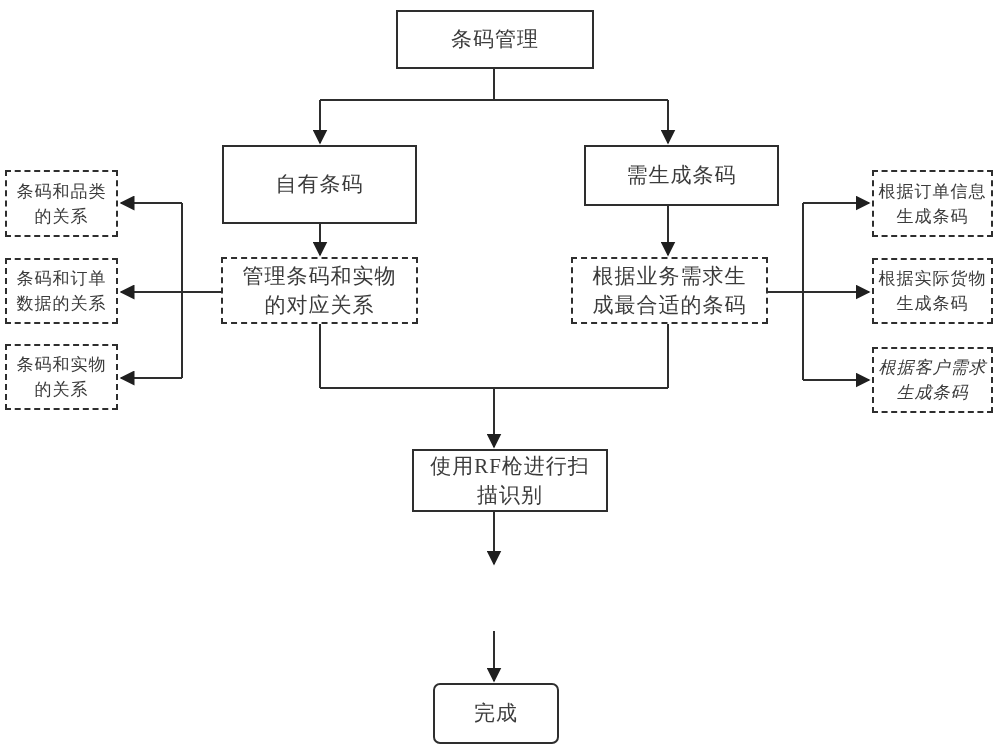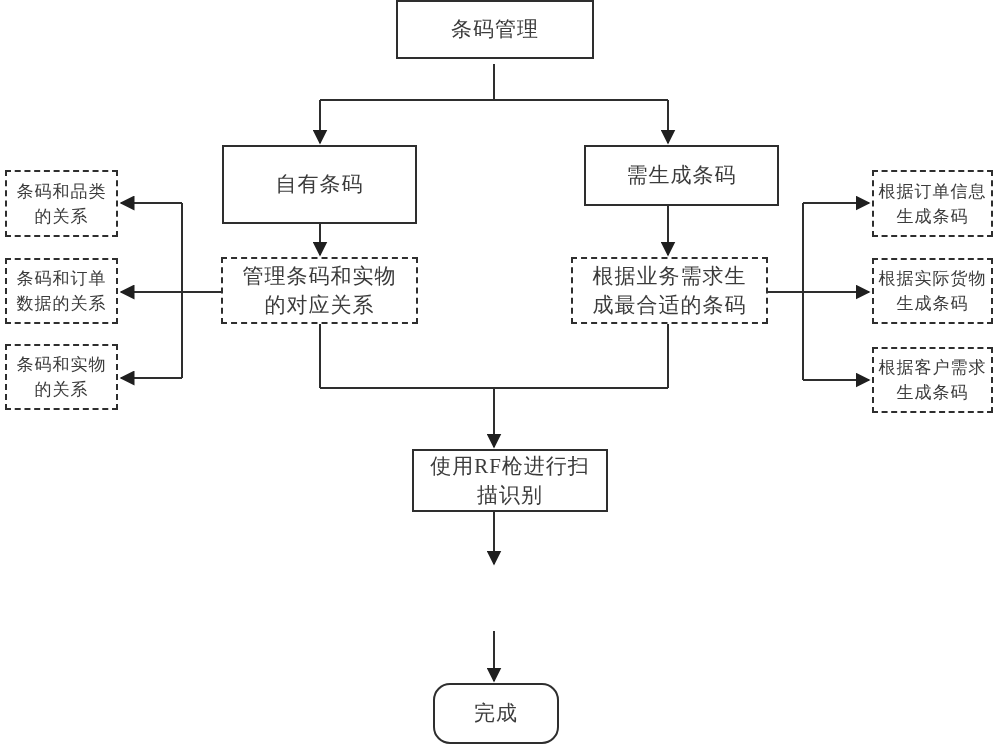--- a/index.html
+++ b/index.html
@@ -19,34 +19,34 @@
     background:#ffffff;
     color:#3b3b3b;
     white-space:pre-line;
     letter-spacing:1px;
   }
   .solid{border:2px solid #2e2e2e;}
   .dashed{border:2px dashed #2e2e2e;}
   .big{font-size:21px;line-height:29px;}
   .small{font-size:17px;line-height:25px;}
 
-  #n-root    {left:396px;top:0;  width:198px;height:59px;}
+  #n-root    {left:396px;top:10px;  width:198px;height:59px;}
   #n-own     {left:222px;top:145px;width:195px;height:79px;}
   #n-need    {left:572px;top:145px;width:195px;height:61px;margin-left:12px;}
   #n-manage  {left:221px;top:257px;width:197px;height:67px;text-align:center;}
   #n-suitable{left:571px;top:257px;width:197px;height:67px;}
   #n-rel1    {left:5px;  top:170px;width:113px;height:67px;}
   #n-rel2    {left:5px;  top:258px;width:113px;height:66px;}
   #n-rel3    {left:5px;  top:344px;width:113px;height:66px;}
   #n-gen1    {left:872px;top:170px;width:121px;height:67px;font-family:Liberation Serif, serif;}
   #n-gen2    {left:872px;top:258px;width:121px;height:66px;}
-  #n-gen3    {left:872px;top:347px;width:121px;height:66px;}
+  #n-gen3    {left:872px;top:347px;width:121px;height:66px;font-style:italic;}
   #n-rf      {left:412px;top:449px;width:196px;height:63px;}
   #n-match   {left:398px;top:566px;width:195px;height:65px;}
-  #n-done    {left:433px;top:683px;width:126px;height:61px;border-radius:17px;}
+  #n-done    {left:433px;top:683px;width:126px;height:61px;border-radius:7px;}
 </style>
 </head>
 <body>
 
 <div id="canvas">
 
   <svg id="wires" viewBox="0 0 1000 751" xmlns="http://www.w3.org/2000/svg">
     <defs>
       <marker id="arr" viewBox="0 0 10 10" refX="9" refY="5" markerWidth="7.5" markerHeight="7.5" orient="auto-start-reverse">
         <path d="M0,0 L10,5 L0,10 z" fill="#1f1f1f"></path>

